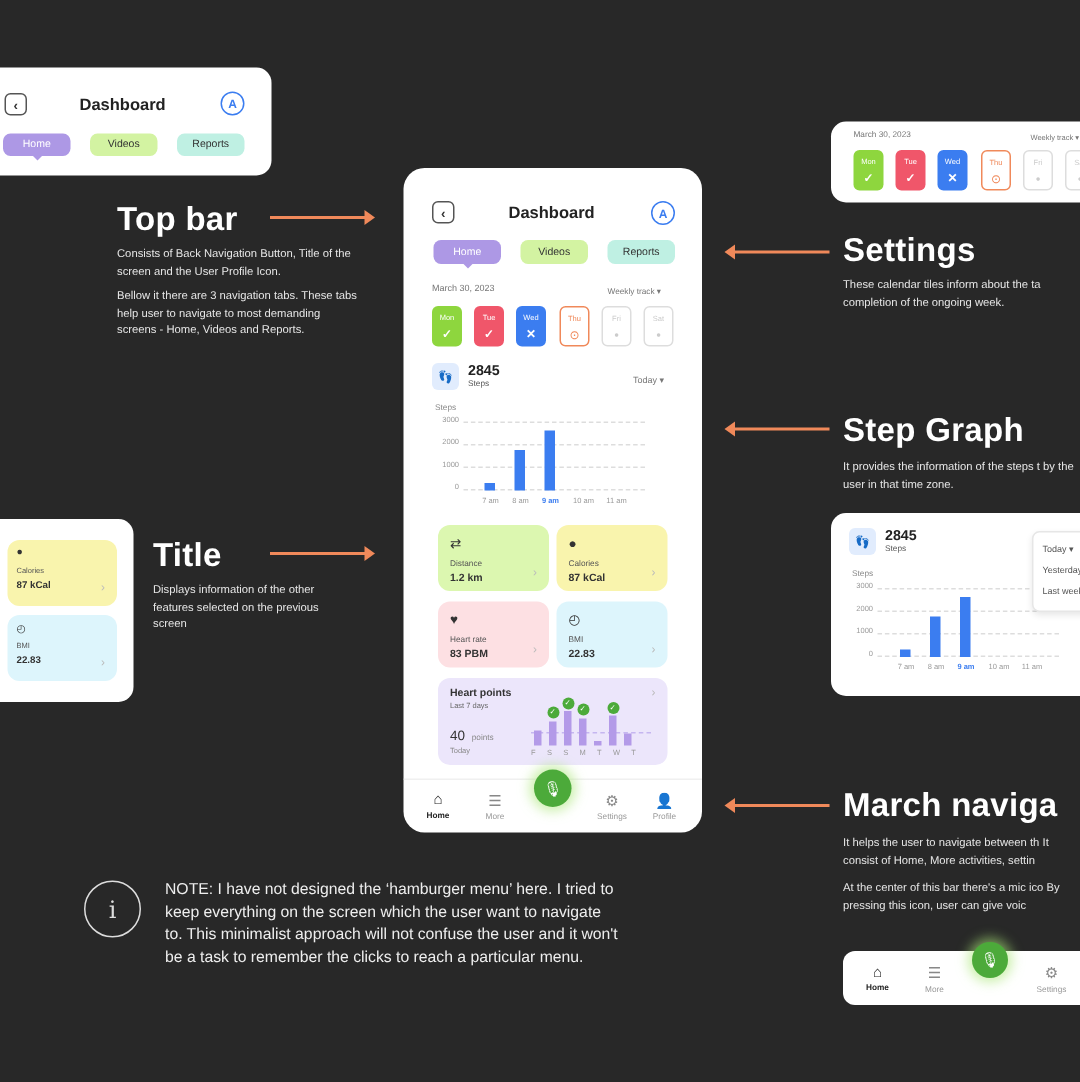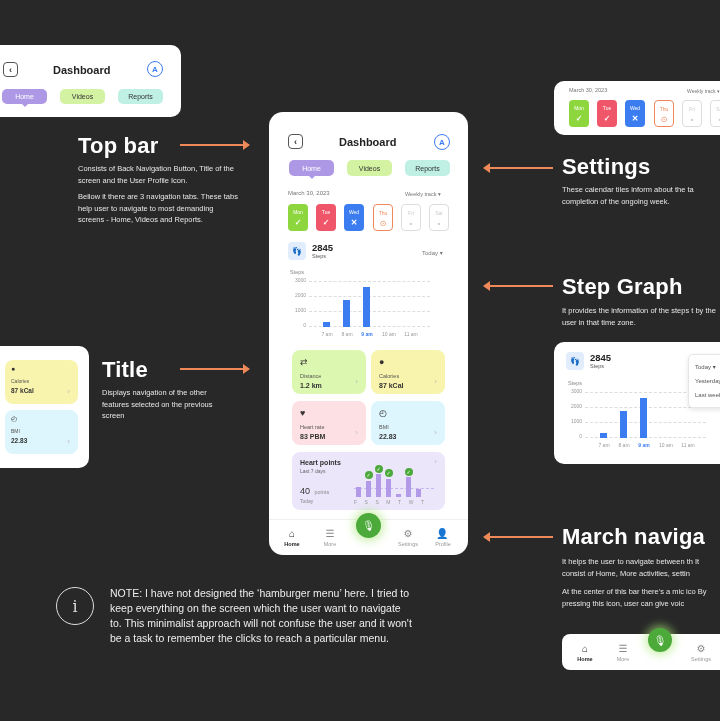--- a/index.html
+++ b/index.html
@@ -68,21 +68,21 @@
   <div class="tile" style="left:15px;top:64px;width:73px;height:44px;background:#ddf5fc;padding:5px 6px;">
     <div class="ic" style="font-size:7px">◴</div>
     <div class="lb" style="margin-top:1px;font-size:5px">BMI</div>
     <div class="vl" style="font-size:6.5px">22.83</div>
     <span class="cv">›</span>
   </div>
 </div>
 
 <div class="abs h1" style="left:102px;top:357px;">Title</div>
 <div class="arrow r" style="left:180px;top:368px;width:68px;"></div>
-<div class="abs desc" style="left:102px;top:387px;width:115px;">Displays navigation of the other features selected on the previous screen</div>
+<div class="abs desc" style="left:102px;top:387px;width:115px;">Displays information of the other features selected on the previous screen</div>
 
 <div class="abs" style="left:56px;top:587px;width:38px;height:38px;border:1.5px solid #ddd;border-radius:50%;display:flex;align-items:center;justify-content:center;font-size:16px;color:#ddd;font-family:'DejaVu Serif',serif">i</div>
 <div class="abs" style="left:110px;top:586px;width:305px;font-size:10.5px;line-height:15px;color:#eee;">NOTE: I have not designed the ‘hamburger menu’ here. I tried to keep everything on the screen which the user want to navigate to. This minimalist approach will not confuse the user and it won't be a task to remember the clicks to reach a particular menu.</div>
 
 <div class="card" style="left:269px;top:112px;width:199px;height:443px;border-radius:14px;">
   <div class="back" style="left:19px;top:22px;width:15px;height:15px;">
       <span>‹</span>
     </div>
   <div class="abs" style="left:70px;top:24px;font-size:11px;font-weight:600">Dashboard</div>
   <div class="avatar" style="left:165px;top:22px;width:16px;height:16px;">A</div>

